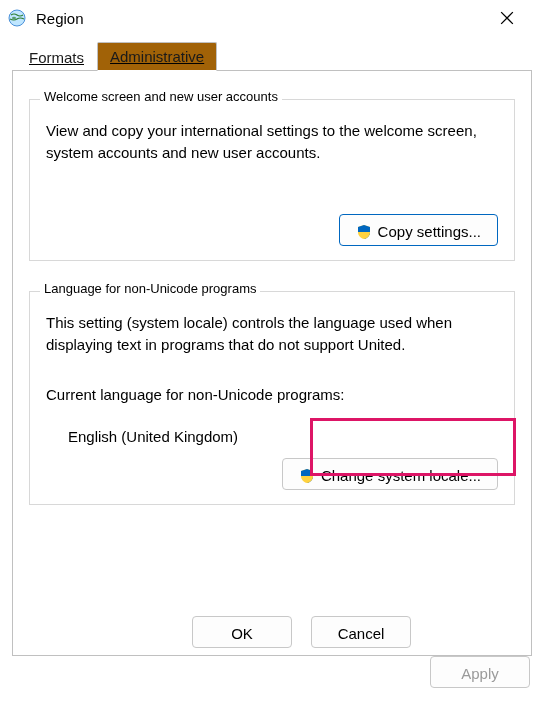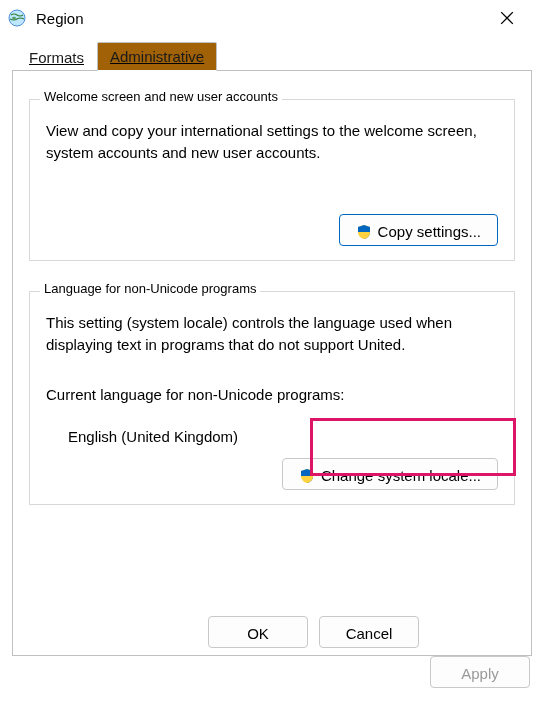--- a/index.html
+++ b/index.html
@@ -129,21 +129,21 @@
     width: 206px;
     height: 58px;
     pointer-events: none;
     box-sizing: border-box;
   }
   .dialog-buttons {
     position: absolute;
     right: 14px;
     bottom: 14px;
     display: flex;
-    gap: 11px;
+    gap: 19px;
   }
   .dialog-buttons .btn { min-width: 100px; }
   
   .globe {
     width: 18px; height: 18px; display:inline-block; flex:0 0 auto;
   }
 </style>
 </head>
 <body>
 

